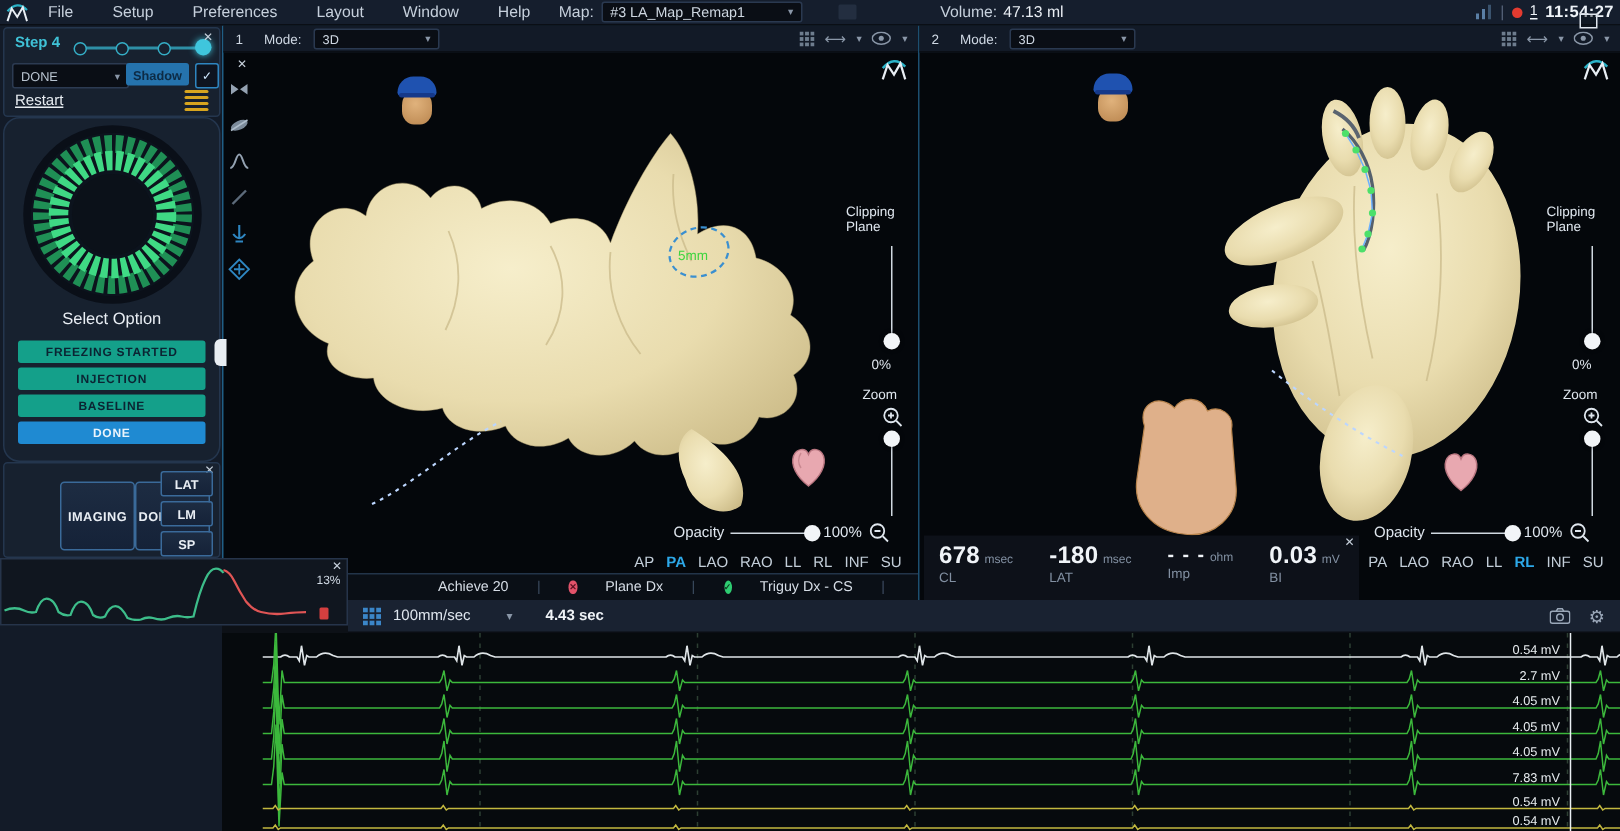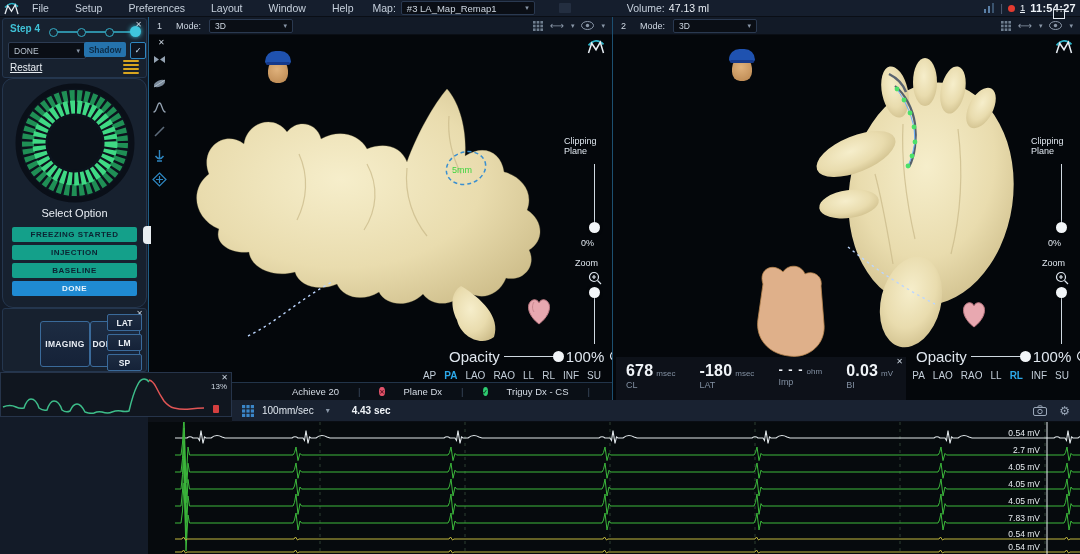--- a/index.html
+++ b/index.html
@@ -83,21 +83,21 @@
 
   .head-fig{position:absolute;width:26px;height:34px;}
   .head-face{position:absolute;left:3px;top:9px;width:20px;height:23px;border-radius:45% 45% 40% 40%;
     background:radial-gradient(circle at 45% 40%,#e0b27c,#b9854e);}
   .head-cap{position:absolute;left:0;top:0;width:26px;height:13px;border-radius:13px 13px 3px 3px;background:#1f52b0;}
   .head-brim{position:absolute;left:1px;top:11px;width:24px;height:3px;border-radius:2px;background:#16398a;}
 
   .right-ctl{position:absolute;font-size:9px;color:#dfe6ee;text-align:left;}
   .vslider{position:absolute;width:1px;background:#cfd8e0;}
   .knob{position:absolute;width:11px;height:11px;border-radius:50%;background:#f2f5f8;box-shadow:0 0 3px rgba(0,0,0,.6);cursor:pointer;}
-  .opacity-row{position:absolute;display:flex;align-items:center;font-size:15px;color:#dfe6ee;}
+  .opacity-row{position:absolute;display:flex;align-items:center;font-size:10px;color:#dfe6ee;}
   .hline{width:58px;height:1px;background:#cfd8e0;margin:0 4px;position:relative;}
   .hknob{position:absolute;right:-2px;top:-5px;width:11px;height:11px;border-radius:50%;background:#f2f5f8;cursor:pointer;}
   .orient-row{position:absolute;display:flex;gap:8px;font-size:10px;color:#c3ced9;}
   .ori{cursor:pointer;}
   .ori.active{color:#2da8e8;font-weight:700;}
 
   
   #status-panel{position:absolute;left:3px;top:323px;width:280px;height:42px;background:#0d1119;z-index:3;
     display:flex;align-items:flex-start;padding:5px 0 0 10px;gap:24px;}
   .sgroup{display:flex;flex-direction:column;}
@@ -564,21 +564,21 @@
           <rect x="4.4" y="0" width="3.2" height="3.2"></rect>
           <rect x="8.8" y="0" width="3.2" height="3.2"></rect>
       <rect x="0" y="4.4" width="3.2" height="3.2"></rect>
           <rect x="4.4" y="4.4" width="3.2" height="3.2"></rect>
           <rect x="8.8" y="4.4" width="3.2" height="3.2"></rect>
       <rect x="0" y="8.8" width="3.2" height="3.2"></rect>
           <rect x="4.4" y="8.8" width="3.2" height="3.2"></rect>
           <rect x="8.8" y="8.8" width="3.2" height="3.2"></rect>
         </g>
     </svg>
-    <span style="display:flex;align-items:center;gap:12px;cursor:pointer">
+    <span style="display:flex;align-items:center;gap:24px;cursor:pointer">
       <span>100mm/sec</span>
       <span class="caret">▾</span>
     </span>
     <span id="ecg-duration">4.43 sec</span>
     <span id="ecg-tools-right">
       <svg width="14" height="11" viewBox="0 0 14 11">
         <rect x="0.5" y="2.5" width="13" height="8" rx="1.5" fill="none" stroke="#9aa7b8"></rect>
         <path d="M4.5,2.5 L5.5,0.8 h3 L9.5,2.5" fill="none" stroke="#9aa7b8"></path>
         <circle cx="7" cy="6.5" r="2.2" fill="none" stroke="#9aa7b8"></circle>
         </svg>

